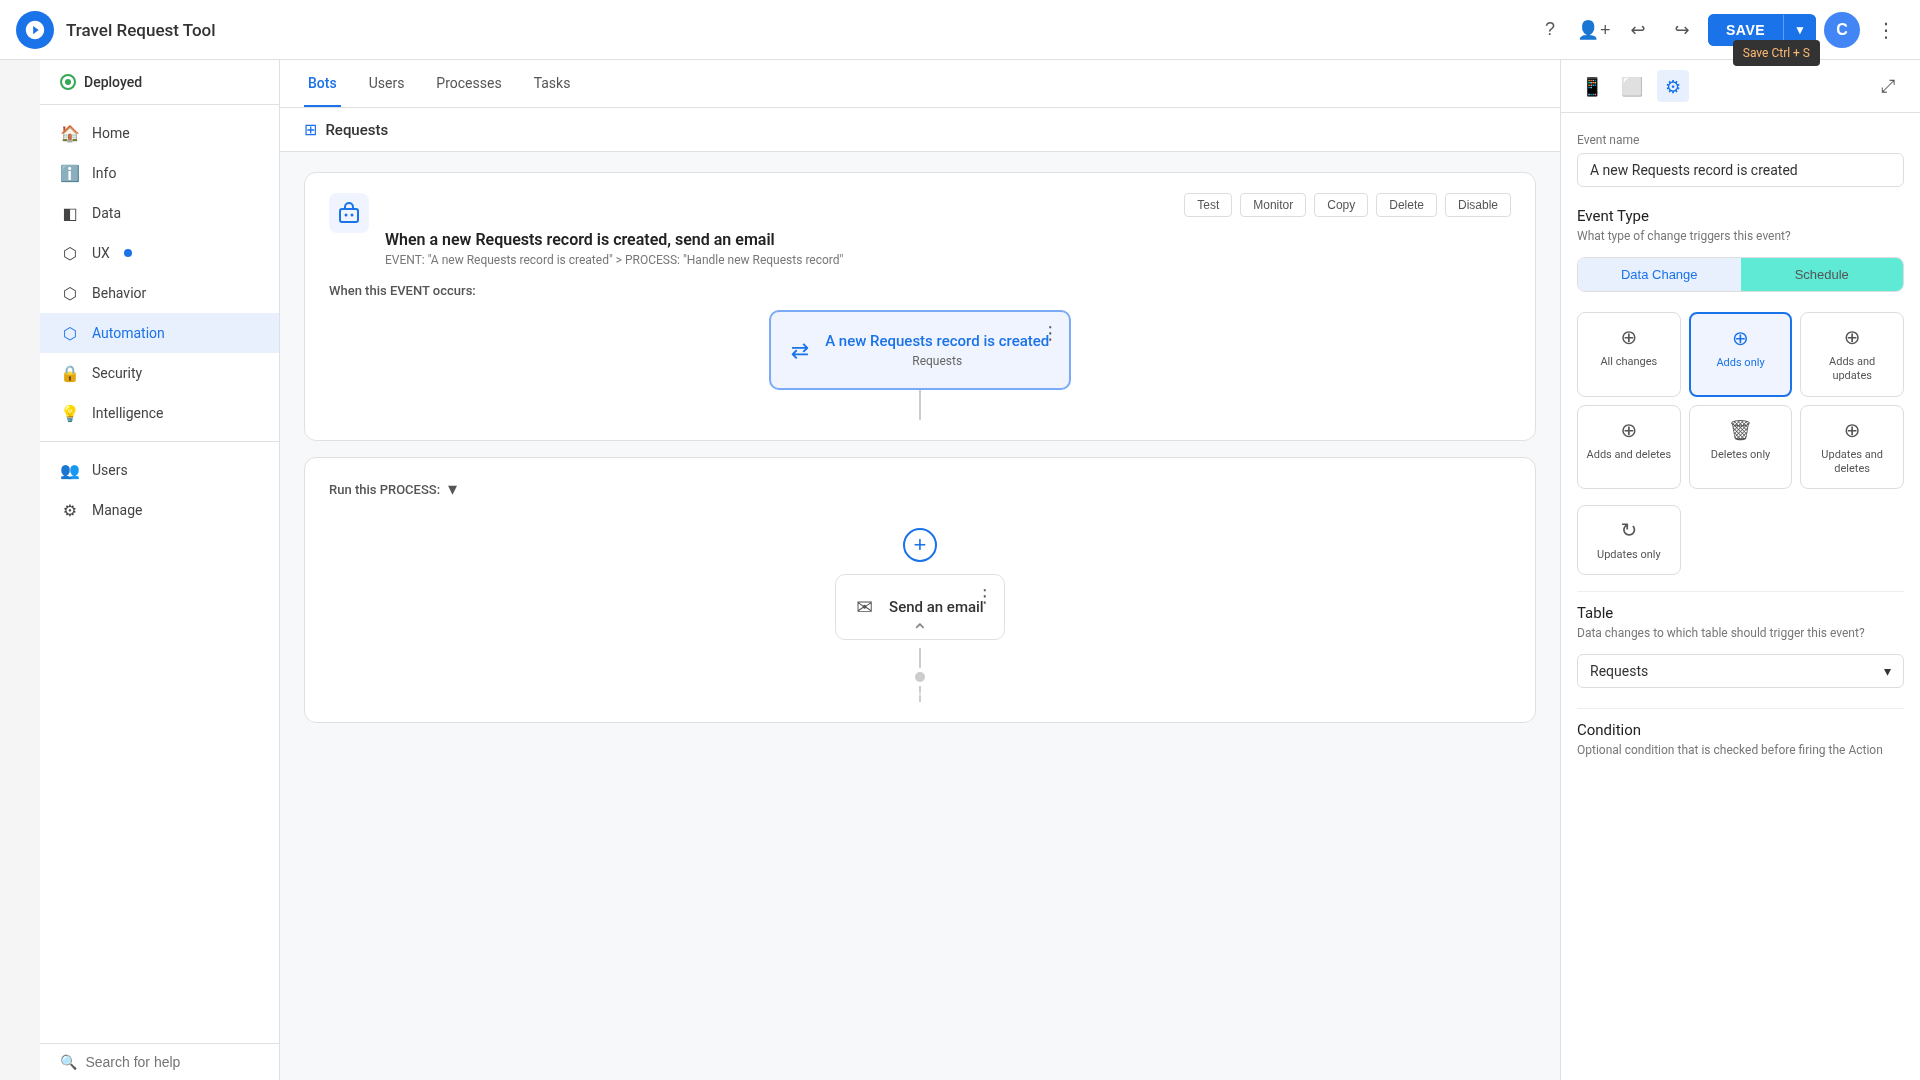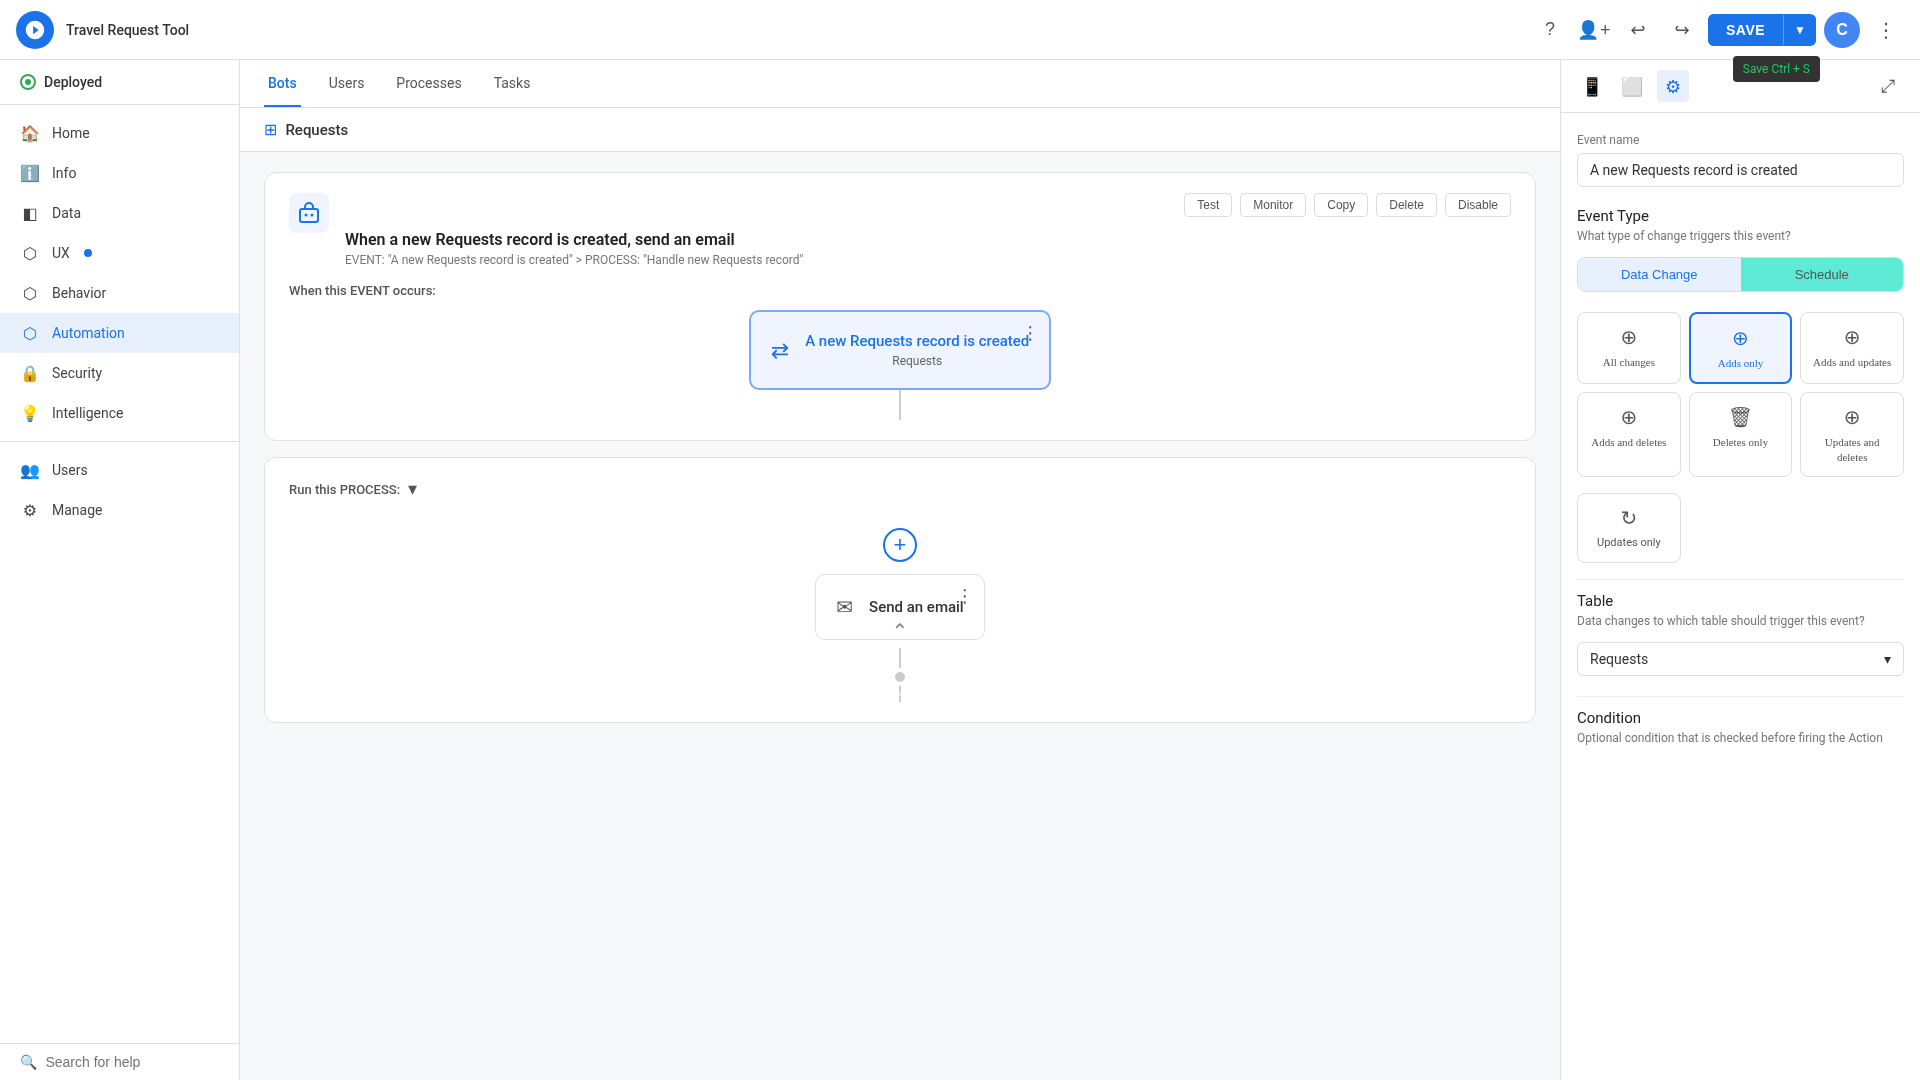--- a/index.html
+++ b/index.html
@@ -2,32 +2,32 @@
 <html><head>
   <meta charset="utf-8">
   <style>
     * { box-sizing: border-box; margin: 0; padding: 0; }
     body { font-family: -apple-system, BlinkMacSystemFont, 'Segoe UI', Roboto, sans-serif; background: #f5f5f5; display: flex; flex-direction: column; height: 1080px; width: 1920px; overflow: hidden; }
 
     
     .topbar { display: flex; align-items: center; background: #fff; height: 60px; padding: 0 16px; border-bottom: 1px solid #e0e0e0; gap: 12px; flex-shrink: 0; position: relative; }
     .topbar-logo { width: 38px; height: 38px; background: #1a73e8; border-radius: 50%; display: flex; align-items: center; justify-content: center; flex-shrink: 0; }
     .topbar-logo svg { width: 22px; height: 22px; fill: white; }
-    .topbar-title { font-size: 14px; font-weight: 500; color: #333; flex: 1; }
+    .topbar-title { font-size: 17px; font-weight: 500; color: #333; flex: 1; }
     .topbar-actions { display: flex; align-items: center; gap: 8px; }
     .topbar-icon-btn { width: 36px; height: 36px; display: flex; align-items: center; justify-content: center; border-radius: 50%; cursor: pointer; color: #555; font-size: 18px; border: none; background: none; }
     .save-btn-group { display: flex; align-items: center; background: #1a73e8; border-radius: 6px; overflow: hidden; }
     .save-btn { background: #1a73e8; color: white; border: none; padding: 8px 18px; font-size: 14px; font-weight: 600; cursor: pointer; letter-spacing: 0.5px; }
     .save-btn-dropdown { background: #1a73e8; color: white; border: none; border-left: 1px solid rgba(255,255,255,0.3); padding: 8px 10px; cursor: pointer; font-size: 12px; }
     .avatar-btn { width: 36px; height: 36px; background: #4285f4; border-radius: 50%; color: white; font-weight: 600; font-size: 16px; display: flex; align-items: center; justify-content: center; cursor: pointer; border: none; }
     .more-btn { width: 36px; height: 36px; display: flex; align-items: center; justify-content: center; cursor: pointer; color: #555; font-size: 20px; border: none; background: none; }
-    .save-tooltip { position: absolute; top: 56px; right: 100px; background: #333; color: #22c55e; font-size: 12px; padding: 6px 10px; border-radius: 4px; white-space: nowrap; z-index: 100; }
-
-    
-    .main-layout { display: flex; flex: 1; overflow: hidden; }
+    .save-tooltip { position: absolute; top: 40px; right: 100px; background: #333; color: #fdba74; font-size: 12px; padding: 6px 10px; border-radius: 4px; white-space: nowrap; z-index: 100; }
+
+    
+    .main-layout { display: flex; flex: 1; overflow: hidden; padding-left: 40px; }
 
     
     .sidebar { width: 240px; background: #fff; border-right: 1px solid #e0e0e0; display: flex; flex-direction: column; flex-shrink: 0; }
     .sidebar-deployed { display: flex; align-items: center; gap: 8px; padding: 14px 20px; border-bottom: 1px solid #e0e0e0; }
     .deployed-dot { width: 16px; height: 16px; border-radius: 50%; border: 2px solid #34a853; display: flex; align-items: center; justify-content: center; }
     .deployed-dot::after { content: ''; width: 6px; height: 6px; background: #34a853; border-radius: 50%; }
     .deployed-text { font-size: 14px; color: #333; font-weight: 500; }
     .sidebar-nav { flex: 1; padding: 8px 0; }
     .nav-item { display: flex; align-items: center; gap: 12px; padding: 10px 20px; cursor: pointer; border-radius: 0; font-size: 14px; color: #444; }
     .nav-item.active { background: #e8f0fe; color: #1a73e8; }
@@ -96,21 +96,21 @@
     .event-type-tabs { display: flex; border: 1px solid #ddd; border-radius: 8px; overflow: hidden; margin-bottom: 16px; }
     .event-type-tab { flex: 1; padding: 9px; text-align: center; font-size: 13px; cursor: pointer; color: #555; background: #5eead4; border: none; }
     .event-type-tab.active { background: #e8f0fe; color: #1a73e8; font-weight: 500; }
 
     
     .event-grid { display: grid; grid-template-columns: repeat(3, 1fr); gap: 8px; margin-bottom: 16px; }
     .event-grid-item { border: 1px solid #ddd; border-radius: 8px; padding: 12px 8px; display: flex; flex-direction: column; align-items: center; gap: 6px; cursor: pointer; background: #fff; }
     .event-grid-item.active { border: 2px solid #1a73e8; background: #f0f4ff; }
     .event-grid-item .eg-icon { font-size: 20px; color: #555; }
     .event-grid-item.active .eg-icon { color: #1a73e8; }
-    .event-grid-item .eg-label { font-size: 11px; color: #555; text-align: center; line-height: 1.3; font-family: Liberation Serif, serif; }
+    .event-grid-item .eg-label { font-size: 11px; color: #555; text-align: center; line-height: 1.3; }
     .event-grid-item.active .eg-label { color: #1a73e8; }
 
     
     .event-single-row { display: grid; grid-template-columns: repeat(3, 1fr); gap: 8px; margin-bottom: 16px; }
     .event-single-item { border: 1px solid #ddd; border-radius: 8px; padding: 12px 8px; display: flex; flex-direction: column; align-items: center; gap: 6px; cursor: pointer; background: #fff; }
     .event-single-item .eg-icon { font-size: 20px; color: #555; }
     .event-single-item .eg-label { font-size: 11px; color: #555; text-align: center; line-height: 1.3; }
 
     
     .table-dropdown { display: flex; align-items: center; border: 1px solid #ddd; border-radius: 6px; padding: 8px 12px; cursor: pointer; font-size: 14px; color: #333; background: #fff; gap: 8px; width: 100%; justify-content: space-between; }

